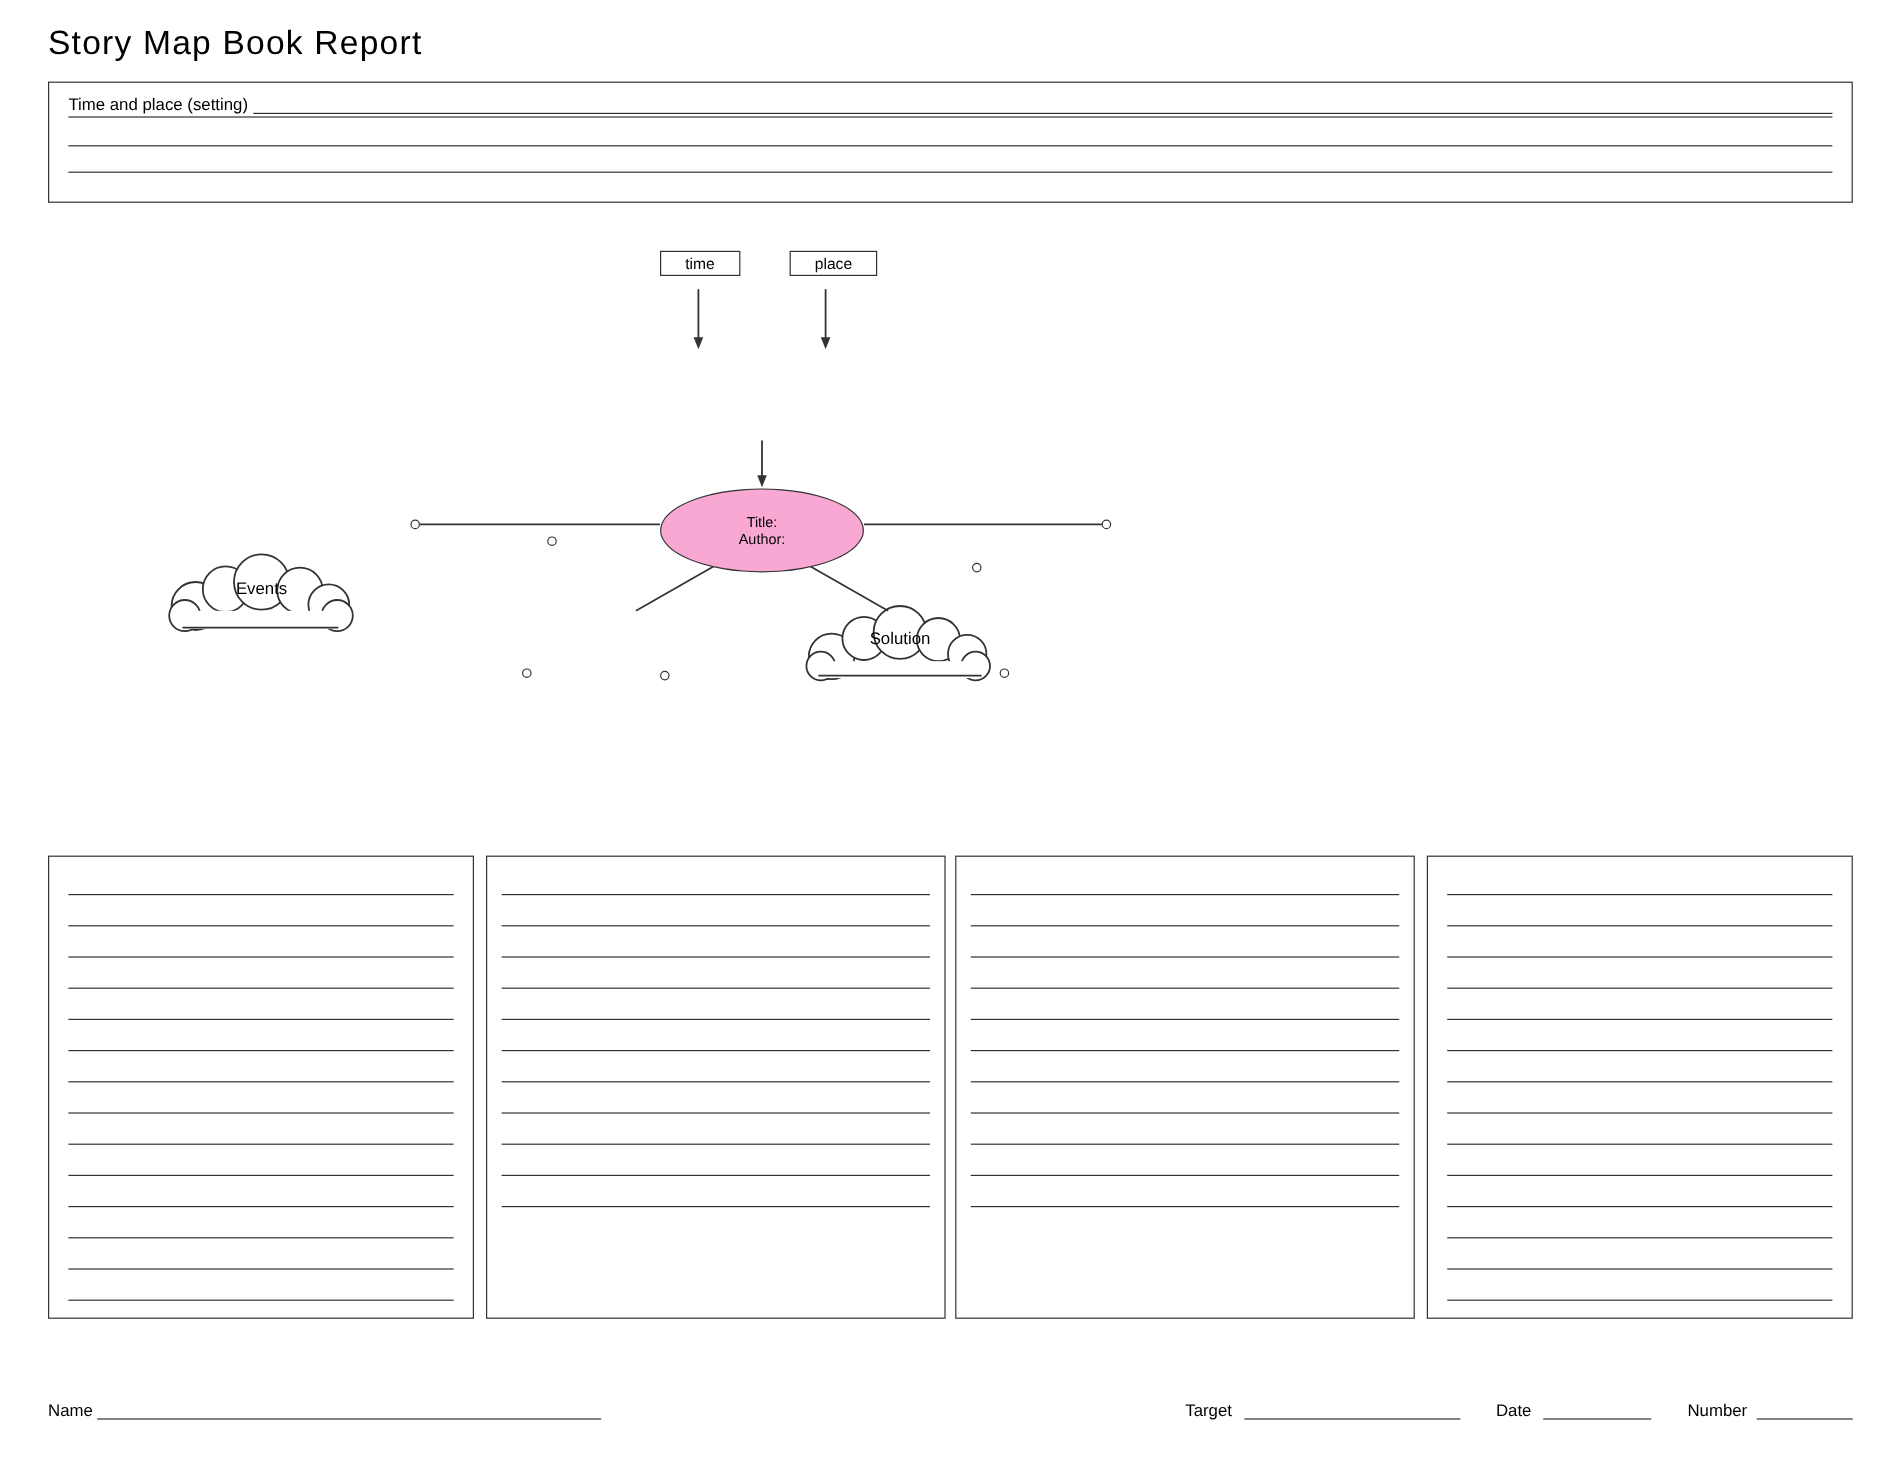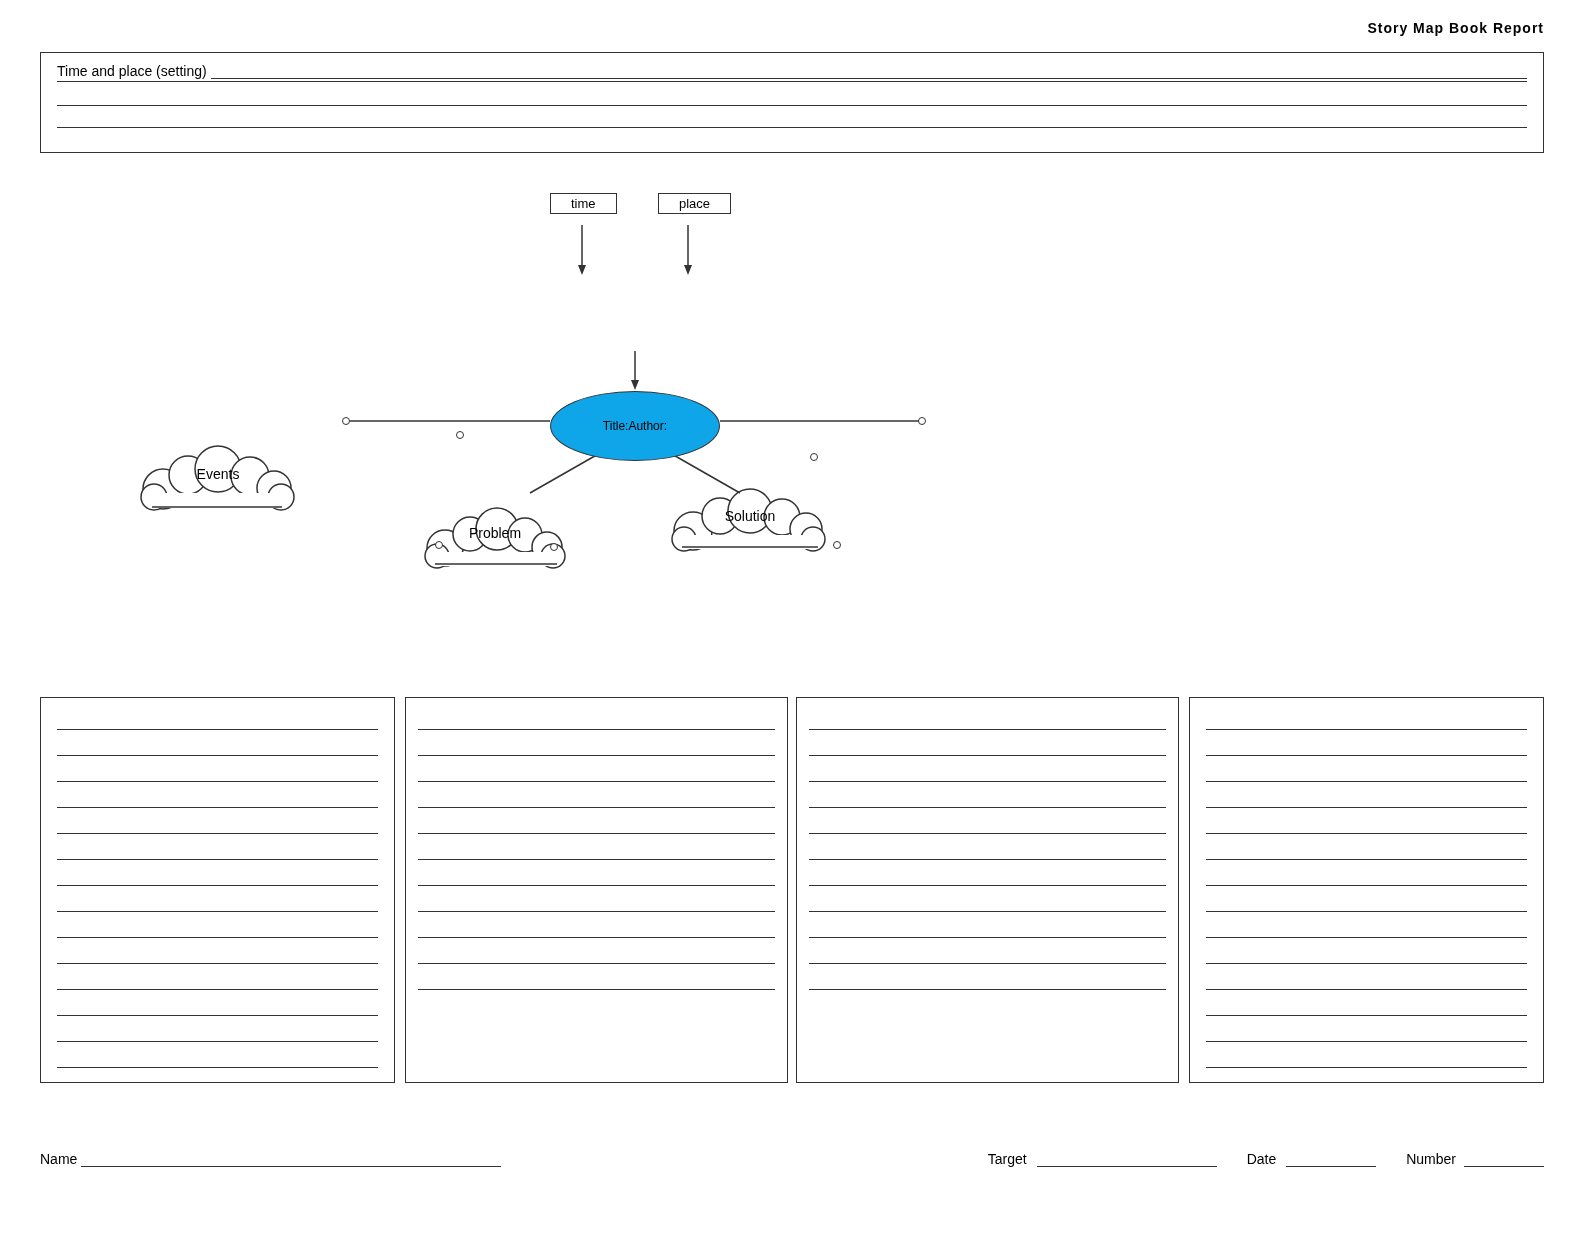--- a/index.html
+++ b/index.html
@@ -5,23 +5,23 @@
     * { box-sizing: border-box; margin: 0; padding: 0; }
     body {
       background: #fff;
       font-family: Arial, sans-serif;
       width: 1584px;
       min-height: 1236px;
       padding: 20px 40px;
     }
 
     .page-title {
-      text-align: right;
-      font-size: 14px;
-      font-weight: bold;
+      text-align: left;
+      font-size: 28px;
+      font-weight: normal;
       margin-bottom: 16px;
       letter-spacing: 1px;
     }
 
     
     .setting-box {
       border: 1.5px solid #333;
       padding: 10px 16px 16px 16px;
       margin-bottom: 20px;
       width: 100%;
@@ -86,25 +86,25 @@
       background: #fff;
       z-index: 3;
     }
 
     
     .oval {
       position: absolute;
       border: 1.5px solid #333;
       border-radius: 50%;
       display: flex;
-      flex-direction: row;
+      flex-direction: column;
       align-items: center;
       justify-content: center;
       font-size: 12px;
-      background: #0ea5e9;
+      background: #f9a8d4;
       z-index: 3;
     }
 
     
     .bottom-area {
       display: flex;
       gap: 0;
       width: 100%;
       margin-top: 4px;
     }
@@ -243,36 +243,20 @@
     </svg>
     <span class="cloud-label">Events</span>
   </div>
 
 
   <div class="oval" style="left:510px; top:218px; width:170px; height:70px;">
     <span>Title:</span>
     <span>Author:</span>
   </div>
 
-  <div class="cloud" style="left:375px; top:320px; width:160px; height:80px;">
-    <svg viewBox="0 0 160 80" xmlns="http://www.w3.org/2000/svg">
-      <g fill="white" stroke="#333" stroke-width="1.5">
-        <circle cx="30" cy="55" r="18"></circle>
-        <circle cx="55" cy="41" r="17"></circle>
-        <circle cx="82" cy="36" r="21"></circle>
-        <circle cx="110" cy="42" r="17"></circle>
-        <circle cx="132" cy="54" r="15"></circle>
-        <circle cx="138" cy="63" r="12"></circle>
-        <circle cx="22" cy="63" r="12"></circle>
-        <rect x="20" y="59" width="122" height="14" fill="white" stroke="none"></rect>
-        <line x1="20" y1="71" x2="142" y2="71" stroke="#333" stroke-width="1.5"></line>
-      </g>
-    </svg>
-    <span class="cloud-label">Problem</span>
-  </div>
 
   <div class="cloud" style="left:620px; top:303px; width:180px; height:80px;">
     <svg viewBox="0 0 180 80" xmlns="http://www.w3.org/2000/svg">
       <g fill="white" stroke="#333" stroke-width="1.5">
         <circle cx="33" cy="55" r="19"></circle>
         <circle cx="60" cy="40" r="18"></circle>
         <circle cx="90" cy="35" r="22"></circle>
         <circle cx="122" cy="41" r="18"></circle>
         <circle cx="146" cy="53" r="16"></circle>
         <circle cx="153" cy="63" r="12"></circle>

